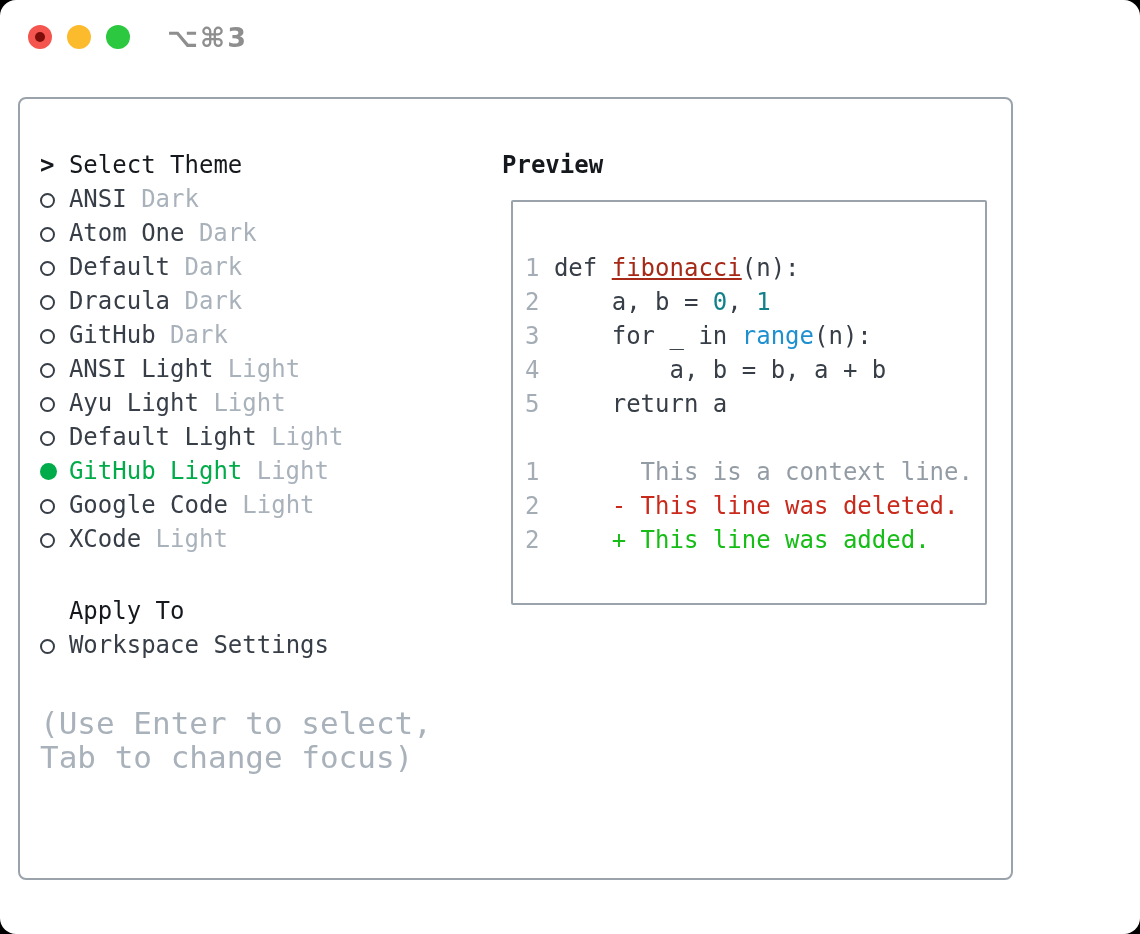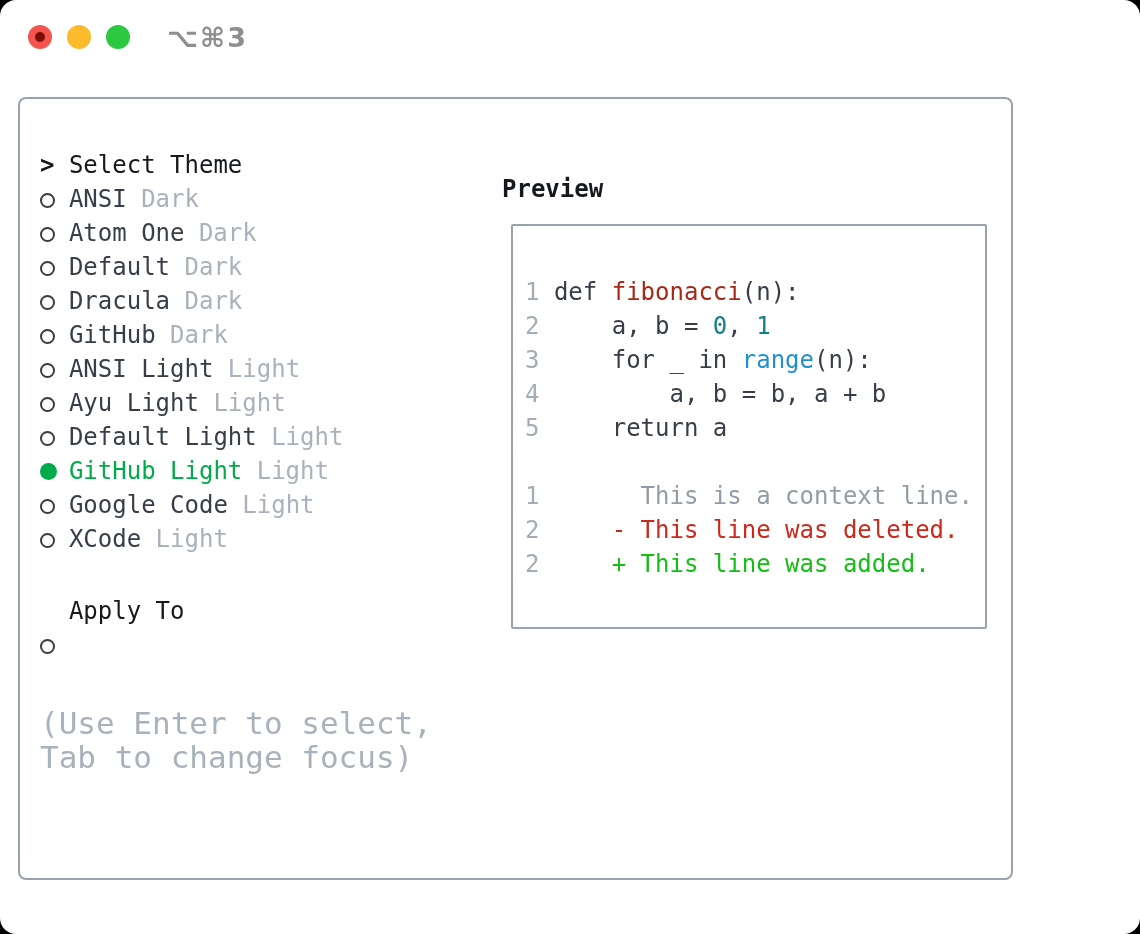--- a/index.html
+++ b/index.html
@@ -47,21 +47,21 @@
                 font-size: 27px; font-weight: bold; color: var(--title-gray);
                 letter-spacing: 2px; }
 
   
   .panel {
     position: absolute; left: 18px; top: 97px; width: 995px; height: 783px;
     border: 2px solid var(--border-gray); border-radius: 8px; background: #fff;
   }
 
   .left-col  { position: absolute; left: 20px; top: 49px; width: 450px; }
-  .right-col { position: absolute; left: 482px; top: 49px; width: 488px; margin-top: 24px; }
+  .right-col { position: absolute; left: 482px; top: 49px; width: 488px; }
 
   .row { height: 34px; line-height: 34px; font-size: 24px; white-space: nowrap; color: var(--text-dark); }
   .marker { display: inline-block; width: 2ch; vertical-align: top; }
   .prompt { font-weight: bold; color: var(--text-black); }
   .header-label { font-weight: normal; color: var(--text-black); font-size: 24px; }
   .circle { display: inline-block; width: 15px; height: 15px; border-radius: 50%;
             border: 2.5px solid var(--text-dark); vertical-align: -1px; }
   .row.selected .circle { width: 17px; height: 17px; border: none; background: var(--accent-green); }
   .name { color: var(--text-dark); }
   .row.selected .name { color: var(--accent-green); }
@@ -75,21 +75,21 @@
   .preview-title { height: 34px; line-height: 34px; font-size: 24px;
                    font-weight: bold; color: var(--text-black); }
   .preview-box {
     margin-top: 18px; margin-left: 9px; width: 476px; height: 405px;
     border: 2px solid var(--border-gray); border-radius: 2px;
     padding: 49px 0 0 12px; overflow: hidden; background: #fff;
   }
   .pline { height: 34px; line-height: 34px; font-size: 24px; white-space: pre; }
   .lnum { color: var(--line-number-gray); display: inline-block; min-width: 1ch; }
   .seg-plain   { color: var(--text-dark); }
-  .seg-func    { color: var(--function-red); }
+  .seg-func    { color: var(--function-red); text-decoration: underline; }
   .seg-num     { color: var(--number-teal); }
   .seg-call    { color: var(--call-blue); }
   .seg-context { color: var(--context-gray); }
   .seg-deleted { color: var(--deleted-red); }
   .seg-added   { color: var(--added-green); }
 </style>
 </head>
 <body>
 
 <div class="window">
@@ -160,21 +160,21 @@
         </div>
 
       <div class="row apply-header">
         <span class="marker"></span><span class="header-label">Apply To</span>
       </div>
 
       <div>
 
 
           <div class="row">
-            <span class="marker"><span class="circle"></span></span>
+            <span class="marker"><span class="circle"></span></span><span class="name">Workspace Settings</span>
           </div>
         </div>
 
       <div class="help">(Use Enter to select, Tab to change focus)</div>
     </div>
 
     <div class="right-col">
       <div class="preview-title">Preview</div>
       <div class="preview-box">
           <div class="pline"><span class="lnum">1</span><span class="seg-plain"> def </span><span class="seg-func">fibonacci</span><span class="seg-plain">(n):</span></div>

